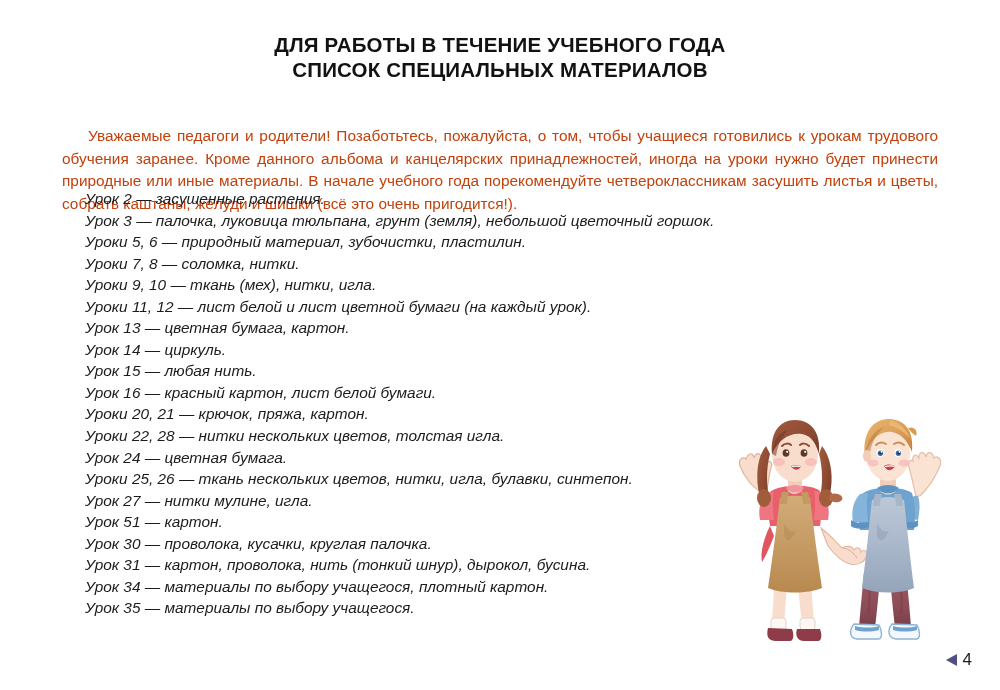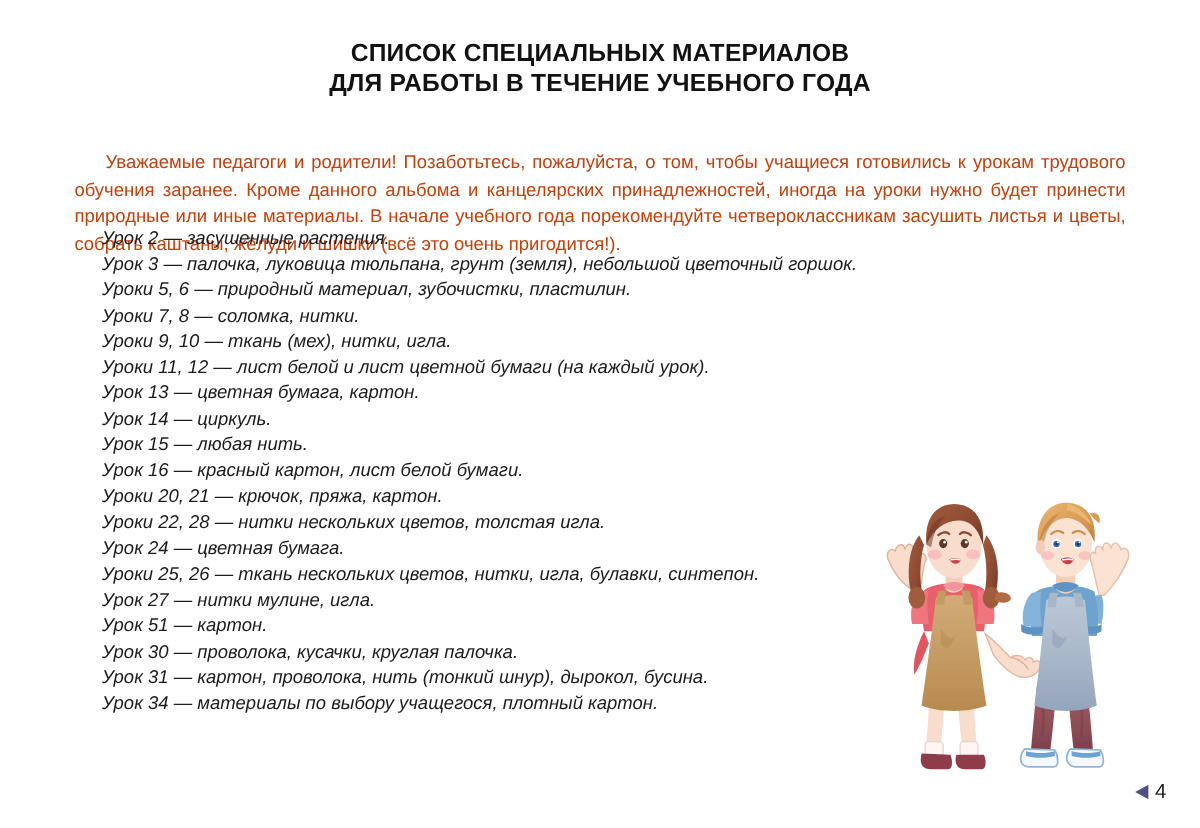--- a/index.html
+++ b/index.html
@@ -110,22 +110,22 @@
     font-family: "Liberation Sans", sans-serif;
     line-height: 1;
   }
 </style>
 </head>
 <body>
 
 <div class="page">
 
   <div class="title-block">
+    <span class="title-line">ДЛЯ РАБОТЫ В ТЕЧЕНИЕ УЧЕБНОГО ГОДА</span>
     <span class="title-line">СПИСОК СПЕЦИАЛЬНЫХ МАТЕРИАЛОВ</span>
-    <span class="title-line">ДЛЯ РАБОТЫ В ТЕЧЕНИЕ УЧЕБНОГО ГОДА</span>
   </div>
 
   <p class="intro">Уважаемые педагоги и родители! Позаботьтесь, пожалуйста, о том, чтобы учащиеся готовились к урокам трудового обучения заранее. Кроме данного альбома и канцелярских принадлежностей, иногда на уроки нужно будет принести природные или иные материалы. В начале учебного года порекомендуйте четвероклассникам засушить листья и цветы, собрать каштаны, жёлуди и шишки (всё это очень пригодится!).</p>
 
   <ul class="lesson-list" id="lesson-list">
       <li>Урок 2 — засушенные растения.</li>
       <li>Урок 3 — палочка, луковица тюльпана, грунт (земля), небольшой цветочный горшок.</li>
       <li>Уроки 5, 6 — природный материал, зубочистки, пластилин.</li>
       <li>Уроки 7, 8 — соломка, нитки.</li>
       <li>Уроки 9, 10 — ткань (мех), нитки, игла.</li>
@@ -136,20 +136,21 @@
       <li>Урок 16 — красный картон, лист белой бумаги.</li>
       <li>Уроки 20, 21 — крючок, пряжа, картон.</li>
       <li>Уроки 22, 28 — нитки нескольких цветов, толстая игла.</li>
       <li>Урок 24 — цветная бумага.</li>
       <li>Уроки 25, 26 — ткань нескольких цветов, нитки, игла, булавки, синтепон.</li>
       <li>Урок 27 — нитки мулине, игла.</li>
       <li>Урок 51 — картон.</li>
       <li>Урок 30 — проволока, кусачки, круглая палочка.</li>
       <li>Урок 31 — картон, проволока, нить (тонкий шнур), дырокол, бусина.</li>
       <li>Урок 34 — материалы по выбору учащегося, плотный картон.</li>
+      <li>Урок 35 — материалы по выбору учащегося.</li>
     </ul>
 
   <div class="illustration">
     <svg viewBox="0 0 256 250" xmlns="http://www.w3.org/2000/svg" aria-hidden="true">
       <defs>
         <linearGradient id="gApron" x1="0" y1="0" x2="0" y2="1">
           <stop offset="0%" stop-color="#d2ab77"></stop>
           <stop offset="55%" stop-color="#c49a63"></stop>
           <stop offset="100%" stop-color="#b8894f"></stop>
         </linearGradient>

